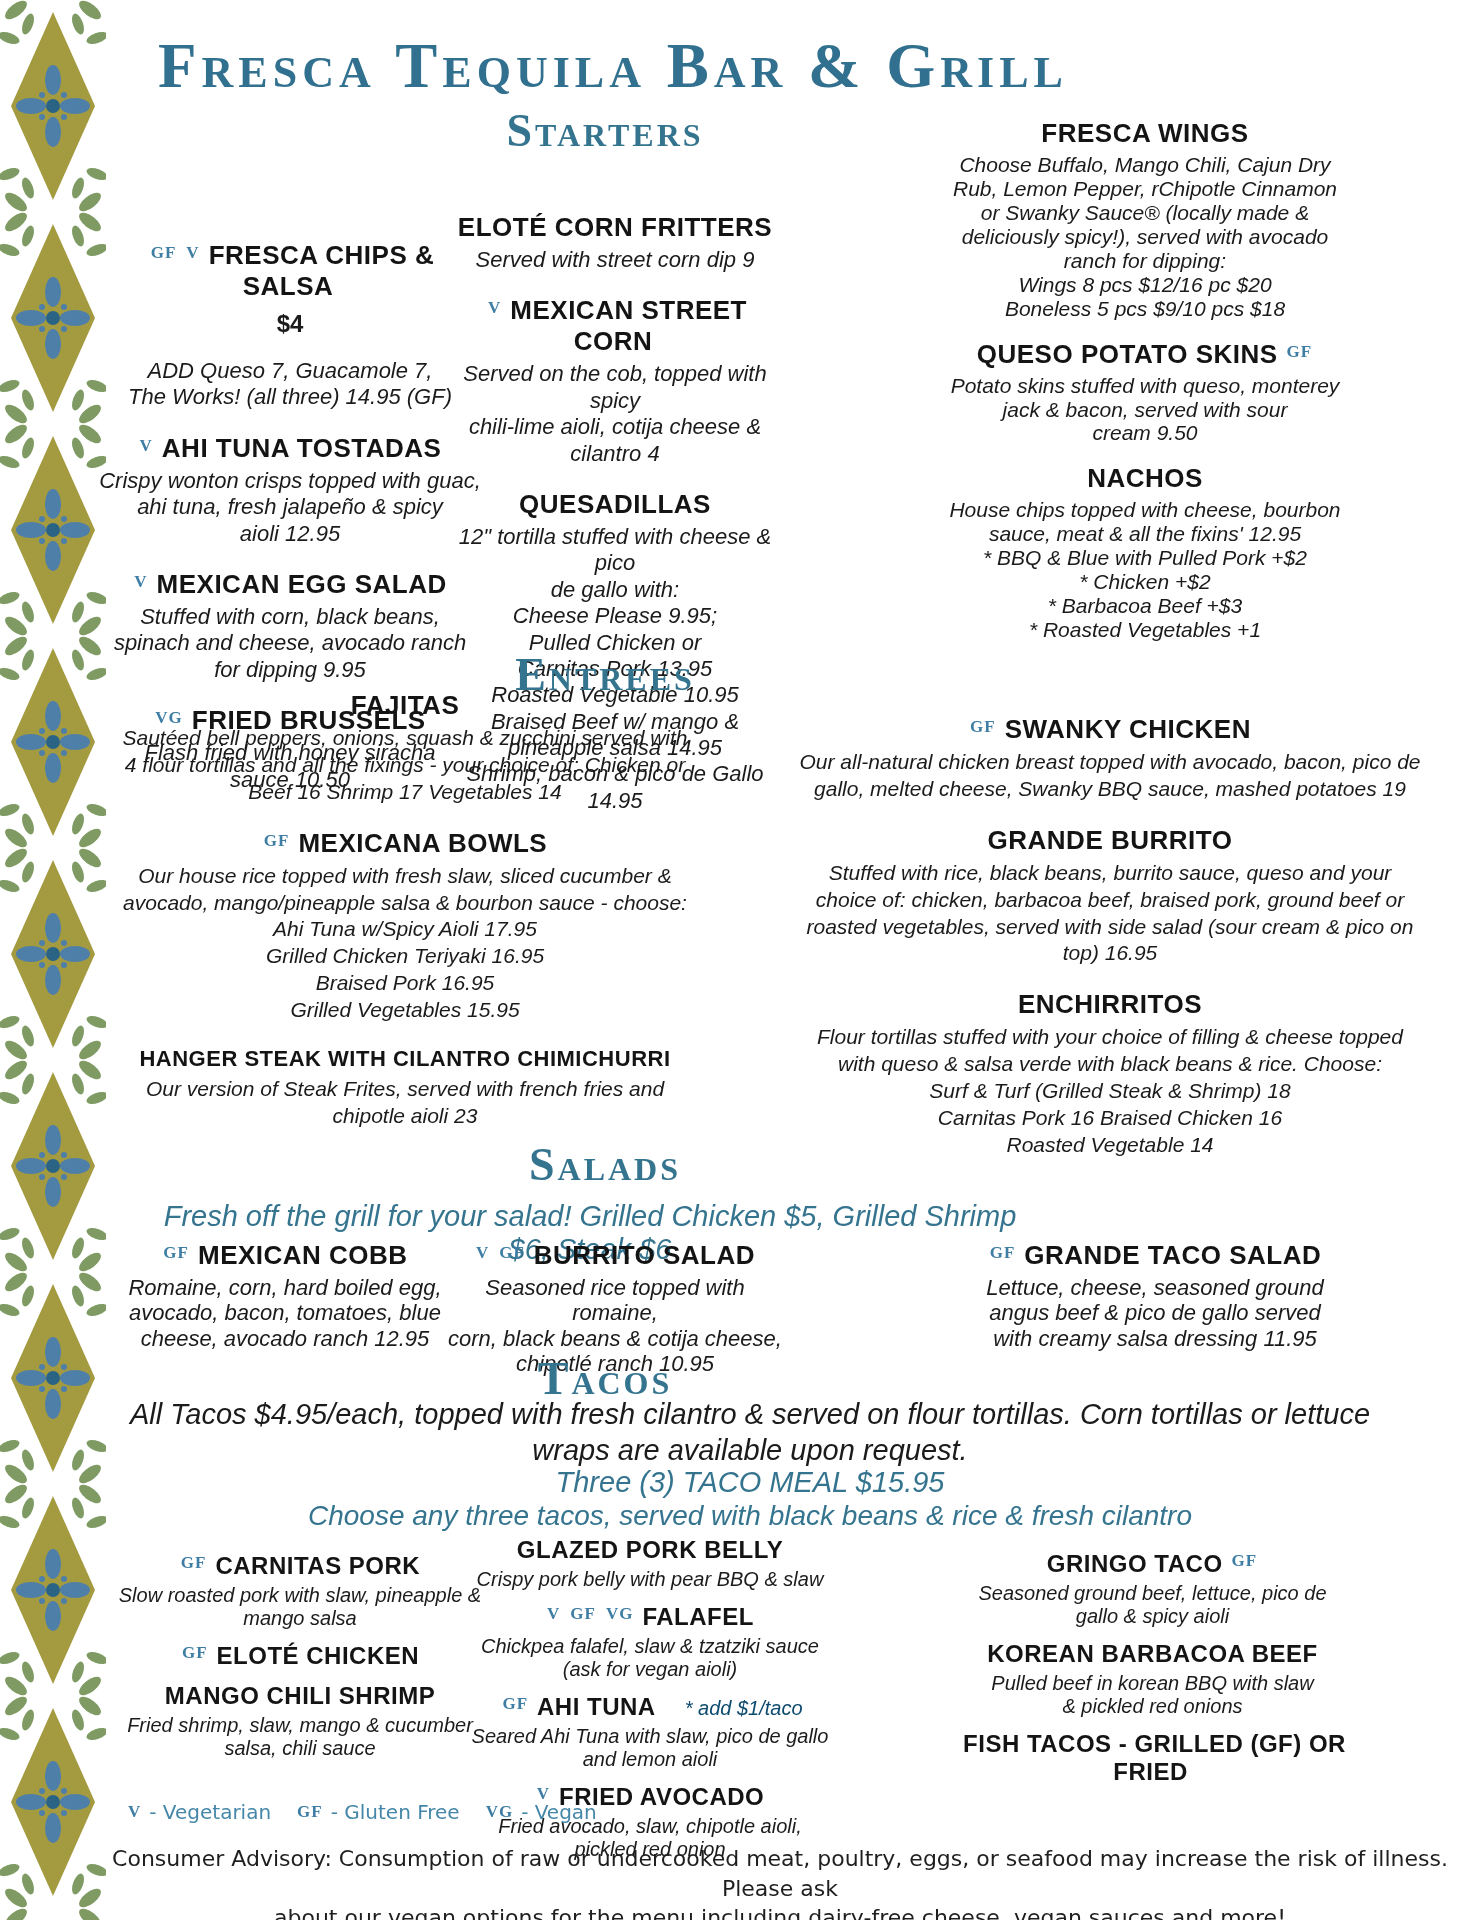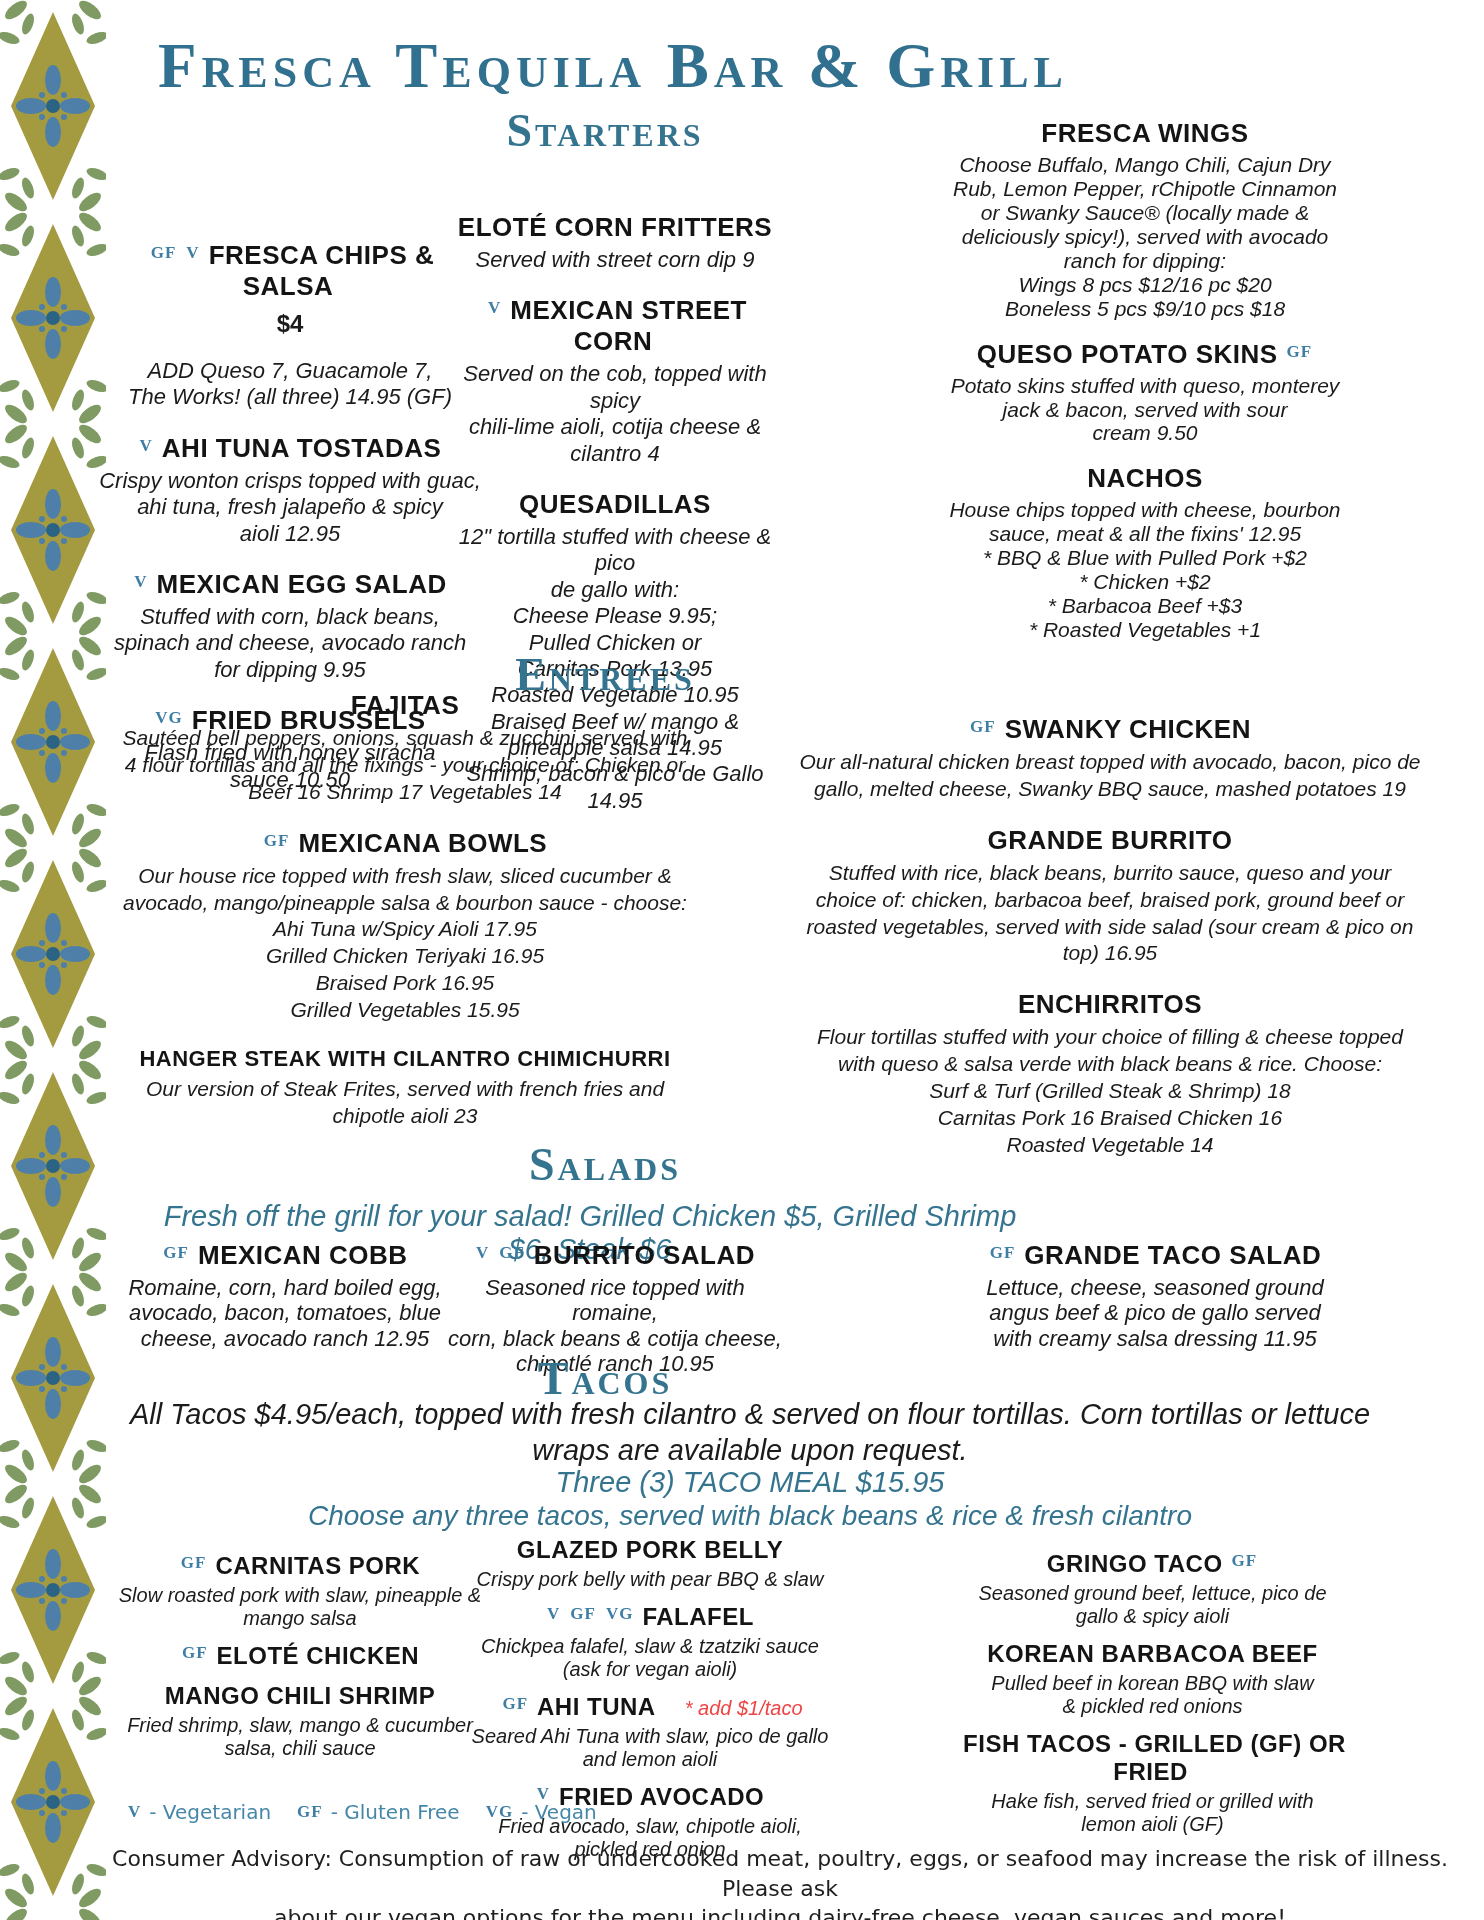--- a/index.html
+++ b/index.html
@@ -16,21 +16,21 @@
   #h-entrees{top:648px;}
   #h-salads{top:1138px;}
   #h-tacos{top:1352px;}
   .col{position:absolute;text-align:center;}
   .item{margin-bottom:22px;}
   .nameline{white-space:nowrap;}
   .badge{font-family:"Liberation Serif",serif;color:#3f7ea4;font-weight:700;font-size:17px;
          letter-spacing:1px;vertical-align:6px;margin:0 5px;}
   .name{font-weight:700;font-size:26px;letter-spacing:0.5px;color:#141414;white-space:pre-line;margin:0 4px;}
   .name.small{font-size:22px;}
-  .suffix{font-style:italic;font-size:20px;color:#ef4444;margin-left:25px;white-space:nowrap;}
+  .suffix{font-style:italic;font-size:20px;color:#0c4a6e;margin-left:25px;white-space:nowrap;}
   .price{font-weight:700;font-size:24px;margin:8px 0 20px 0;}
   .desc{font-style:italic;font-size:22px;line-height:1.2;white-space:pre-line;margin-top:4px;}
   .dense .desc{font-size:21px;line-height:1.14;}
   .dense .item{margin-bottom:18px;}
   .wide .desc{font-size:21px;line-height:1.28;}
   .salads-col .desc{line-height:1.15;}
   .tight .name{font-size:24px;}
   .tight .desc{font-size:20px;line-height:1.15;}
   .tight .item{margin-bottom:12px;}
   .intro{position:absolute;text-align:center;font-style:italic;white-space:pre-line;}
@@ -307,22 +307,20 @@
 gallo &amp; spicy aioli</div>
       </div>
       <div class="item">
         <div class="nameline"><span class="name">KOREAN BARBACOA BEEF</span></div>
         <div class="desc">Pulled beef in korean BBQ with slaw
 &amp; pickled red onions</div>
       </div>
       <div class="item">
         <div class="nameline"><span class="name small">FISH TACOS - GRILLED (GF) OR
 FRIED</span></div>
-        <div class="desc">Hake fish, served fried or grilled with
-lemon aioli (GF)</div>
       </div>
     </div>
 
   <div class="legend">
     <span><span class="code">V</span><span class="lab">- Vegetarian</span></span>
     <span><span class="code">GF</span><span class="lab">- Gluten Free</span></span>
     <span><span class="code">VG</span><span class="lab">- Vegan</span></span>
   </div>
 
   <div class="advisory">Consumer Advisory: Consumption of raw or undercooked meat, poultry, eggs, or seafood may increase the risk of illness. Please ask

